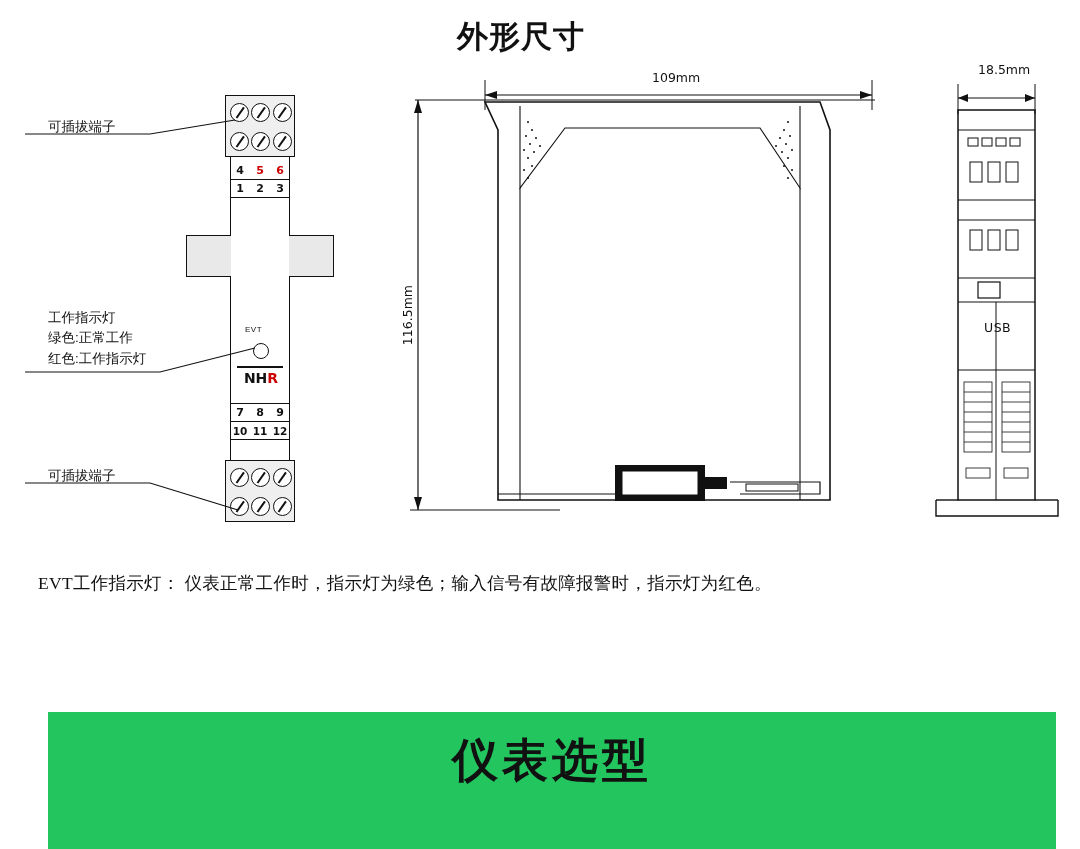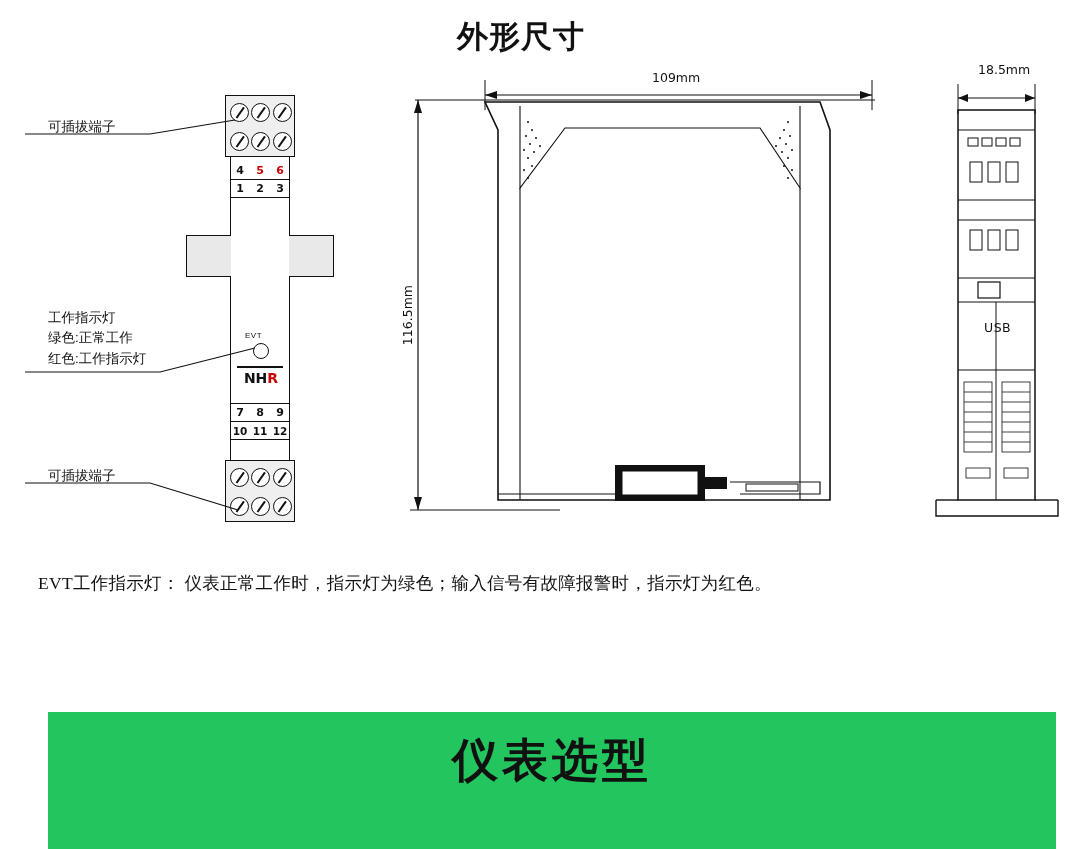--- a/index.html
+++ b/index.html
@@ -62,21 +62,21 @@
     position:absolute;width:45px;height:42px;
     border:1.5px solid #111;background:#e9e9e9;box-sizing:border-box;
   }
   #wing-left{left:1px;top:150px;border-right:none;}
   #wing-right{left:104px;top:150px;border-left:none;}
 
   .led{
     position:absolute;left:68px;top:258px;width:14px;height:14px;
     border-radius:50%;border:1.5px solid #111;background:#fff;
   }
-  .evt-txt{position:absolute;left:60px;top:240px;font-size:8px;letter-spacing:.5px;margin-top:6px;}
+  .evt-txt{position:absolute;left:60px;top:240px;font-size:8px;letter-spacing:.5px;}
   .brand{
     position:absolute;left:52px;top:285px;width:48px;text-align:center;
     font-size:14px;font-weight:bold;font-family:"DejaVu Sans",sans-serif;
   }
   .brand .accent{color:#cc0000;}
   .brand-bar{position:absolute;left:52px;top:281px;width:46px;height:2px;background:#111;}
 
   
   .callout{position:absolute;font-size:13.5px;line-height:1.5;color:#111;}
 

